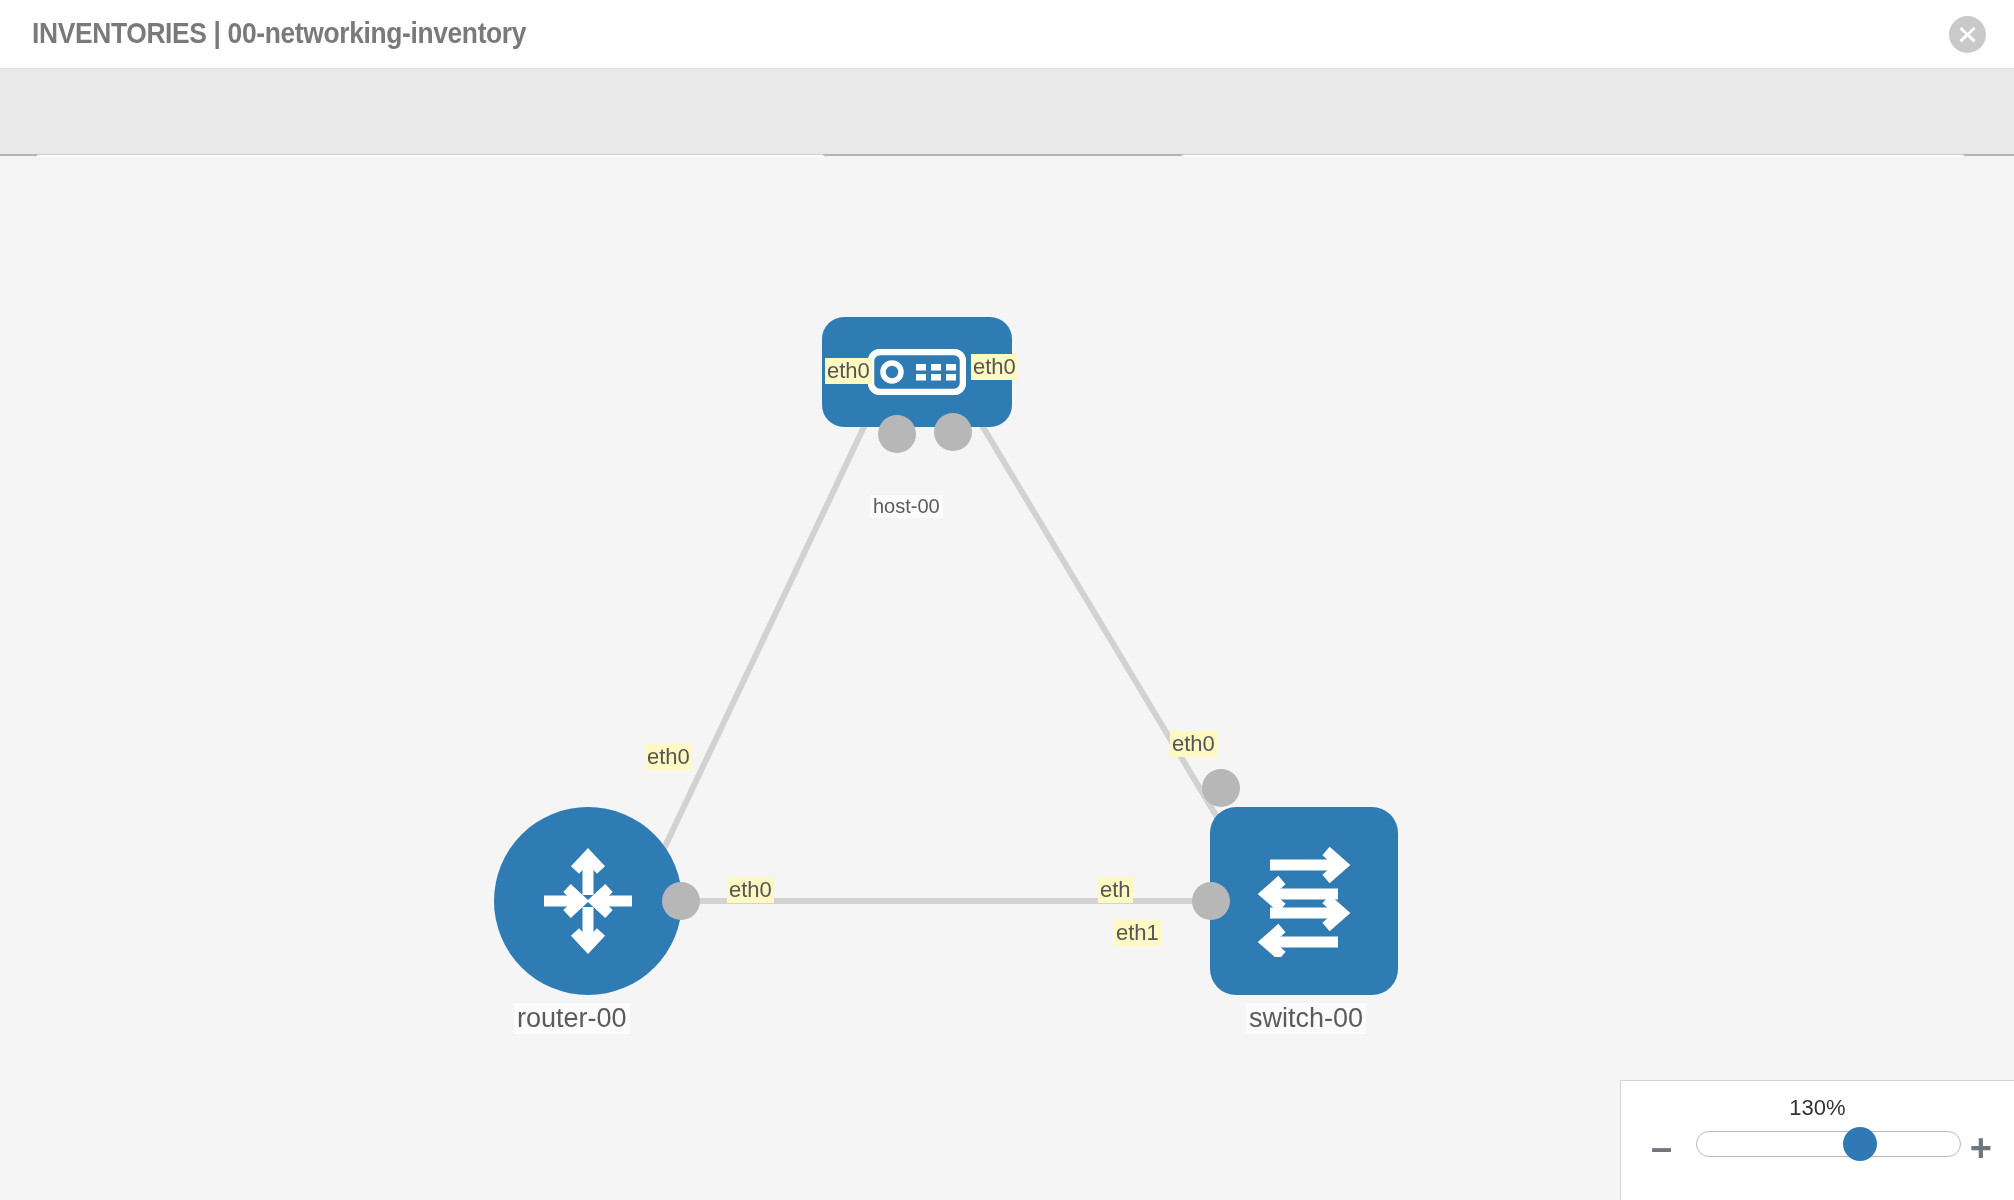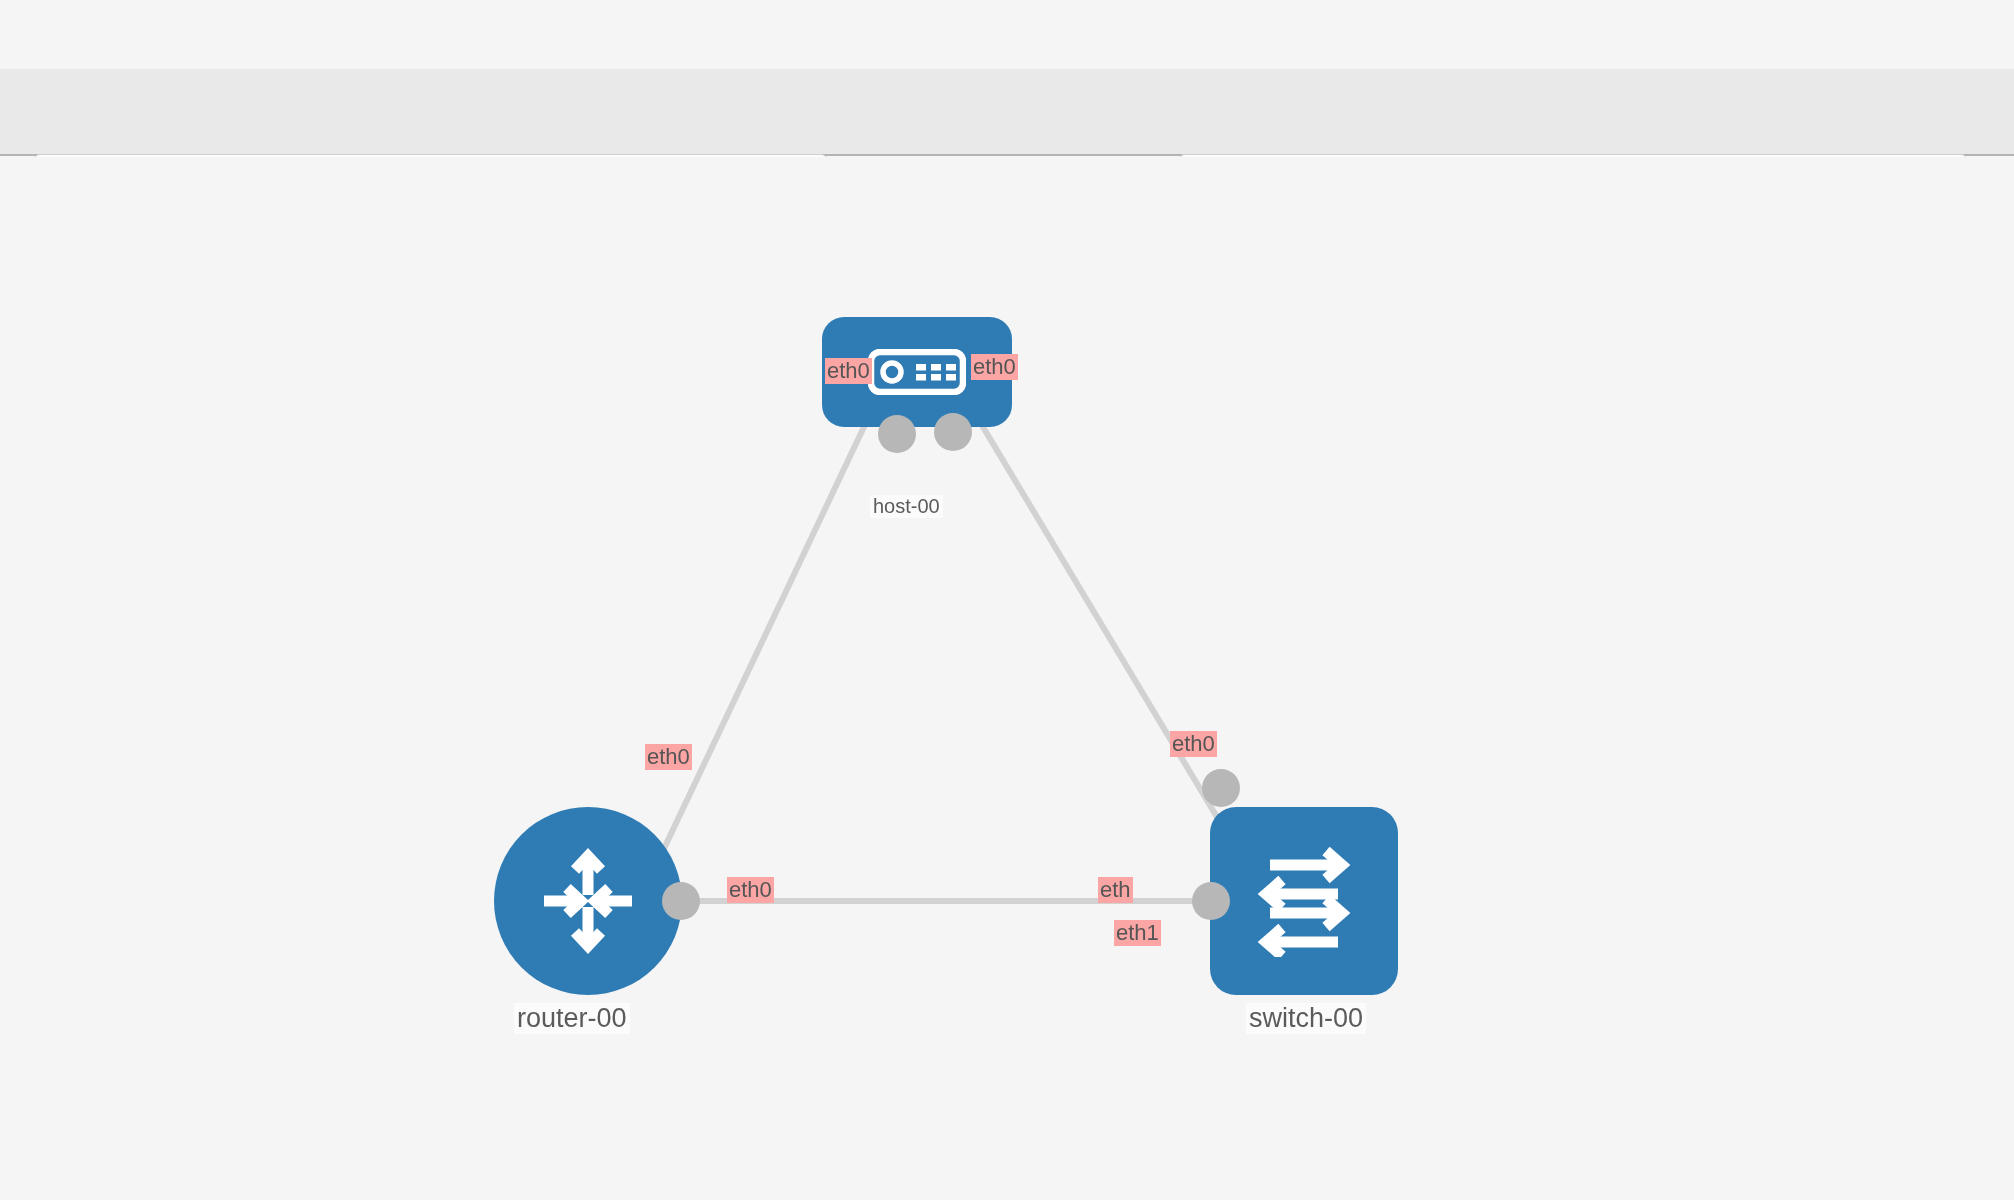--- a/index.html
+++ b/index.html
@@ -102,21 +102,21 @@
   #switch-label { left: 36px; top: 196px; text-align: right; }
 
   .port {
     position: absolute; width: 38px; height: 38px; border-radius: 50%;
     background: #b7b7b7; cursor: pointer;
   }
 
   .if-label {
     position: absolute;
     font-size: 22px; color: #555555;
-    background: #fca5a5; padding: 0 2px;
+    background: #fef9c3; padding: 0 2px;
     white-space: nowrap;
   }
 
   
   .zoom-panel {
     position: absolute; left: 1620px; top: 1080px; width: 394px; height: 120px;
     background: #ffffff; border: 1px solid #d4d4d4; border-right: none; border-bottom: none;
   }
   .zoom-value {
     position: absolute; left: 0; right: 0; top: 14px; text-align: center;
@@ -136,20 +136,28 @@
   .zoom-thumb {
     position: absolute; top: -5px; width: 34px; height: 34px; border-radius: 50%;
     background: #3179b4; cursor: pointer;
   }
 </style>
 </head>
 <body>
 
 <div id="app">
 
+  <div class="titlebar">
+    <div class="title-text">INVENTORIES | 00-networking-inventory</div>
+    <div class="close-btn">
+      <svg width="21" height="21" viewBox="0 0 21 21">
+        <path d="M4.5 3 L10.5 9 L16.5 3 L18.5 5 L12.5 10.5 L18.5 16 L16.5 18.5 L10.5 12.5 L4.5 18.5 L2.5 16 L8.5 10.5 L2.5 5 Z" fill="#ffffff"></path>
+      </svg>
+    </div>
+  </div>
 
   <div class="toolbar">
 
     <div class="select-box" id="actions-select">
       <span class="sel-label">ACTIONS</span>
       <span class="caret"></span>
     </div>
 
     <div class="tool-icon" id="wrench-icon">
       <svg width="42" height="42" viewBox="0 0 42 42">
@@ -254,14 +262,22 @@
       <div class="port" style="left:-18px; top:75px;"></div>
       <div class="node-label" id="switch-label">switch-00</div>
     </div>
 
     <div class="if-label" style="left:1170px; top:574px;">eth0</div>
     <div class="if-label" style="left:1098px; top:720px;">eth</div>
     <div class="if-label" style="left:1114px; top:763px;">eth1</div>
 
   </div>
 
+  <div class="zoom-panel">
+    <div class="zoom-value">130%</div>
+    <div class="zoom-minus">–</div>
+    <div class="zoom-track">
+      <div class="zoom-thumb" id="zoom-thumb" style="left: 145.53px;"></div>
+    </div>
+    <div class="zoom-plus">+</div>
+  </div>
 
 </div>
 
 </body></html>

